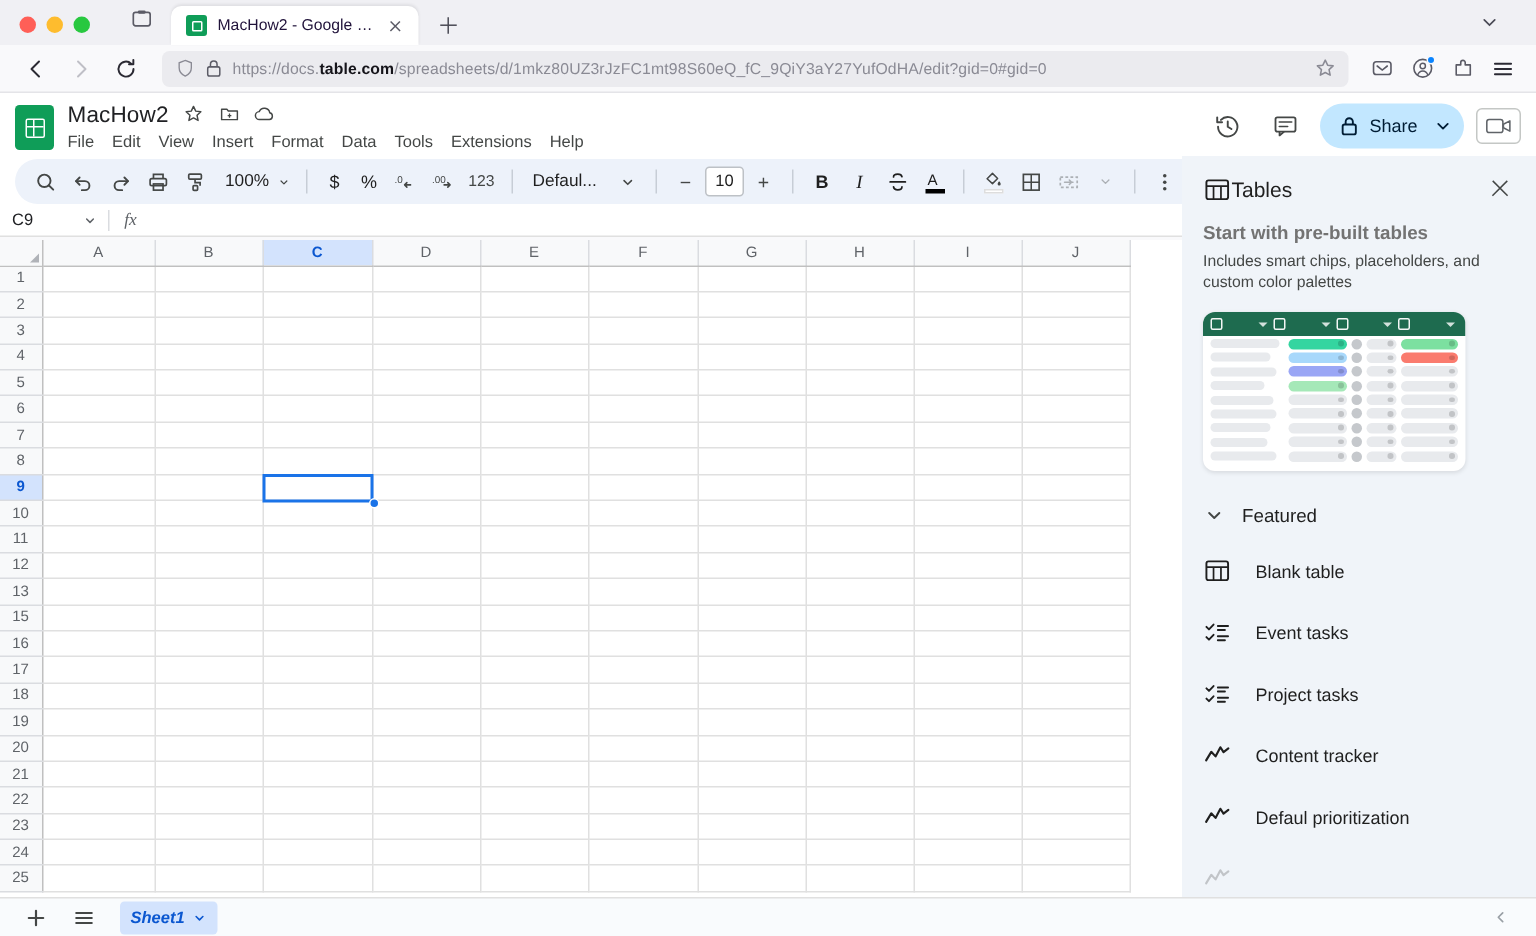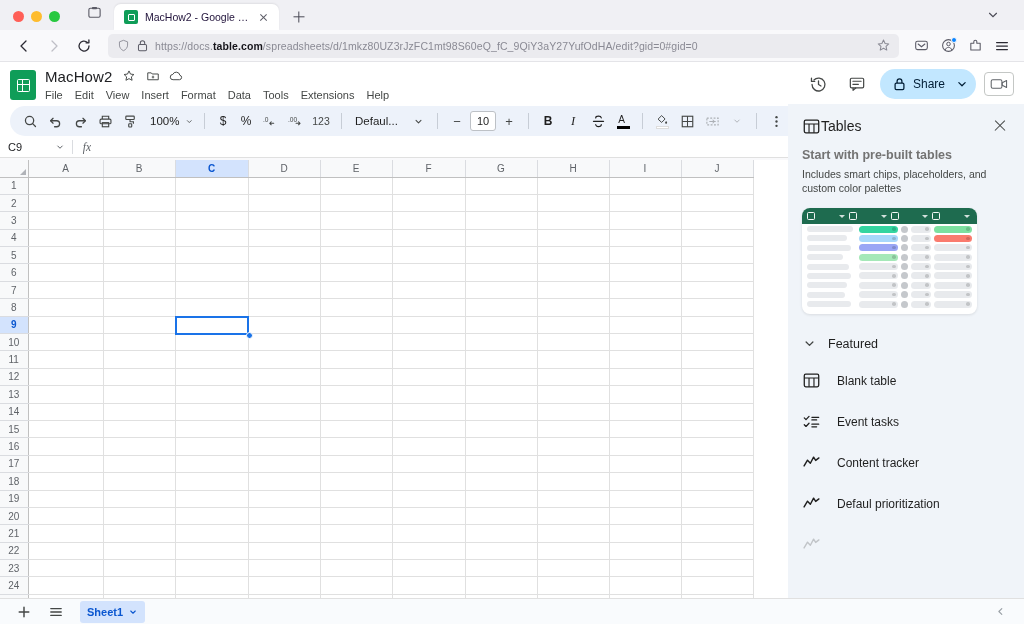--- a/index.html
+++ b/index.html
@@ -206,21 +206,21 @@
   .bottom-bar {
     position: absolute; left: 0; bottom: 0; width: 1024px; height: 26px;
     background: #f9fbfd; border-top: 1px solid #e0e0e0;
     display: flex; align-items: center; padding: 0 10px; gap: 4px;
   }
   .bb-btn { width: 28px; height: 22px; display:flex; align-items:center; justify-content:center; }
   .sheet-tab {
     height: 22px; background: #d3e3fd; border-radius: 3px; display: flex;
     align-items: center; gap: 5px; padding: 0 7px; margin-left: 6px;
   }
-  .sheet-tab-name { font-size: 11px; color: #0b57d0; font-weight: 600; }
+  .sheet-tab-name { font-size: 11px; color: #0b57d0; font-weight: 600; font-style: italic; }
   .bb-right { margin-left: auto; display: flex; align-items: center; }
 
   
   .side-panel {
     position: absolute; right: 0; top: 104px; width: 236px; bottom: 26px;
     background: #f0f4f9; padding: 0 0 0 0; overflow: hidden;
   }
   .sp-header {
     height: 44px; display: flex; align-items: center; padding: 0 14px 0 14px; 
   }
@@ -775,33 +775,20 @@
             <td class="cell" style="width: 72px;"></td>
             <td class="cell" style="width: 72px;"></td>
             <td class="cell" style="width: 73px;"></td>
             <td class="cell" style="width: 72px;"></td>
             <td class="cell" style="width: 72px;"></td>
             <td class="cell" style="width: 72px;"></td>
             <td class="cell" style="width: 72px;"></td>
           </tr>
           <tr>
             <td class="row-head">13</td>
-            <td class="cell" style="width: 75px;"></td>
-            <td class="cell" style="width: 72px;"></td>
-            <td class="cell" style="width: 73px;"></td>
-            <td class="cell" style="width: 72px;"></td>
-            <td class="cell" style="width: 72px;"></td>
-            <td class="cell" style="width: 73px;"></td>
-            <td class="cell" style="width: 72px;"></td>
-            <td class="cell" style="width: 72px;"></td>
-            <td class="cell" style="width: 72px;"></td>
-            <td class="cell" style="width: 72px;"></td>
-          </tr>
-          <tr>
-            <td class="row-head">14</td>
             <td class="cell" style="width: 75px;"></td>
             <td class="cell" style="width: 72px;"></td>
             <td class="cell" style="width: 73px;"></td>
             <td class="cell" style="width: 72px;"></td>
             <td class="cell" style="width: 72px;"></td>
             <td class="cell" style="width: 73px;"></td>
             <td class="cell" style="width: 72px;"></td>
             <td class="cell" style="width: 72px;"></td>
             <td class="cell" style="width: 72px;"></td>
             <td class="cell" style="width: 72px;"></td>
@@ -1091,20 +1078,30 @@
                 <path d="M2.4 6.2l1.8 1.8 3.2-3.4" fill="none" stroke="#1f1f1f" stroke-width="1.35" stroke-linecap="round" stroke-linejoin="round"></path>
                 <path d="M2.4 13.4l1.8 1.8 3.2-3.4" fill="none" stroke="#1f1f1f" stroke-width="1.35" stroke-linecap="round" stroke-linejoin="round"></path>
                 <path d="M10.4 5.6h7.2M10.4 8.4h5M10.4 12.8h7.2M10.4 15.6h5" stroke="#1f1f1f" stroke-width="1.3" stroke-linecap="round"></path>
               </svg>
             </span>
             <span class="sp-item-label">Event tasks</span>
           </div>
           <div class="sp-item">
             <span class="sp-item-icon">
               <svg width="19" height="19" viewBox="0 0 20 20">
+                <path d="M2.4 6.2l1.8 1.8 3.2-3.4" fill="none" stroke="#1f1f1f" stroke-width="1.35" stroke-linecap="round" stroke-linejoin="round"></path>
+                <path d="M2.4 13.4l1.8 1.8 3.2-3.4" fill="none" stroke="#1f1f1f" stroke-width="1.35" stroke-linecap="round" stroke-linejoin="round"></path>
+                <path d="M10.4 5.6h7.2M10.4 8.4h5M10.4 12.8h7.2M10.4 15.6h5" stroke="#1f1f1f" stroke-width="1.3" stroke-linecap="round"></path>
+              </svg>
+            </span>
+            <span class="sp-item-label">Project tasks</span>
+          </div>
+          <div class="sp-item">
+            <span class="sp-item-icon">
+              <svg width="19" height="19" viewBox="0 0 20 20">
                 <path d="M2.2 13.6l3.6-6 3 3.2 3.4-6.4 2.2 3.4 3.4-2.6" fill="none" stroke="#1f1f1f" stroke-width="1.5" stroke-linecap="round" stroke-linejoin="round"></path>
               </svg>
             </span>
             <span class="sp-item-label">Content tracker</span>
           </div>
           <div class="sp-item">
             <span class="sp-item-icon">
               <svg width="19" height="19" viewBox="0 0 20 20">
                 <path d="M2.2 13.6l3.6-6 3 3.2 3.4-6.4 2.2 3.4 3.4-2.6" fill="none" stroke="#1f1f1f" stroke-width="1.5" stroke-linecap="round" stroke-linejoin="round"></path>
               </svg>

